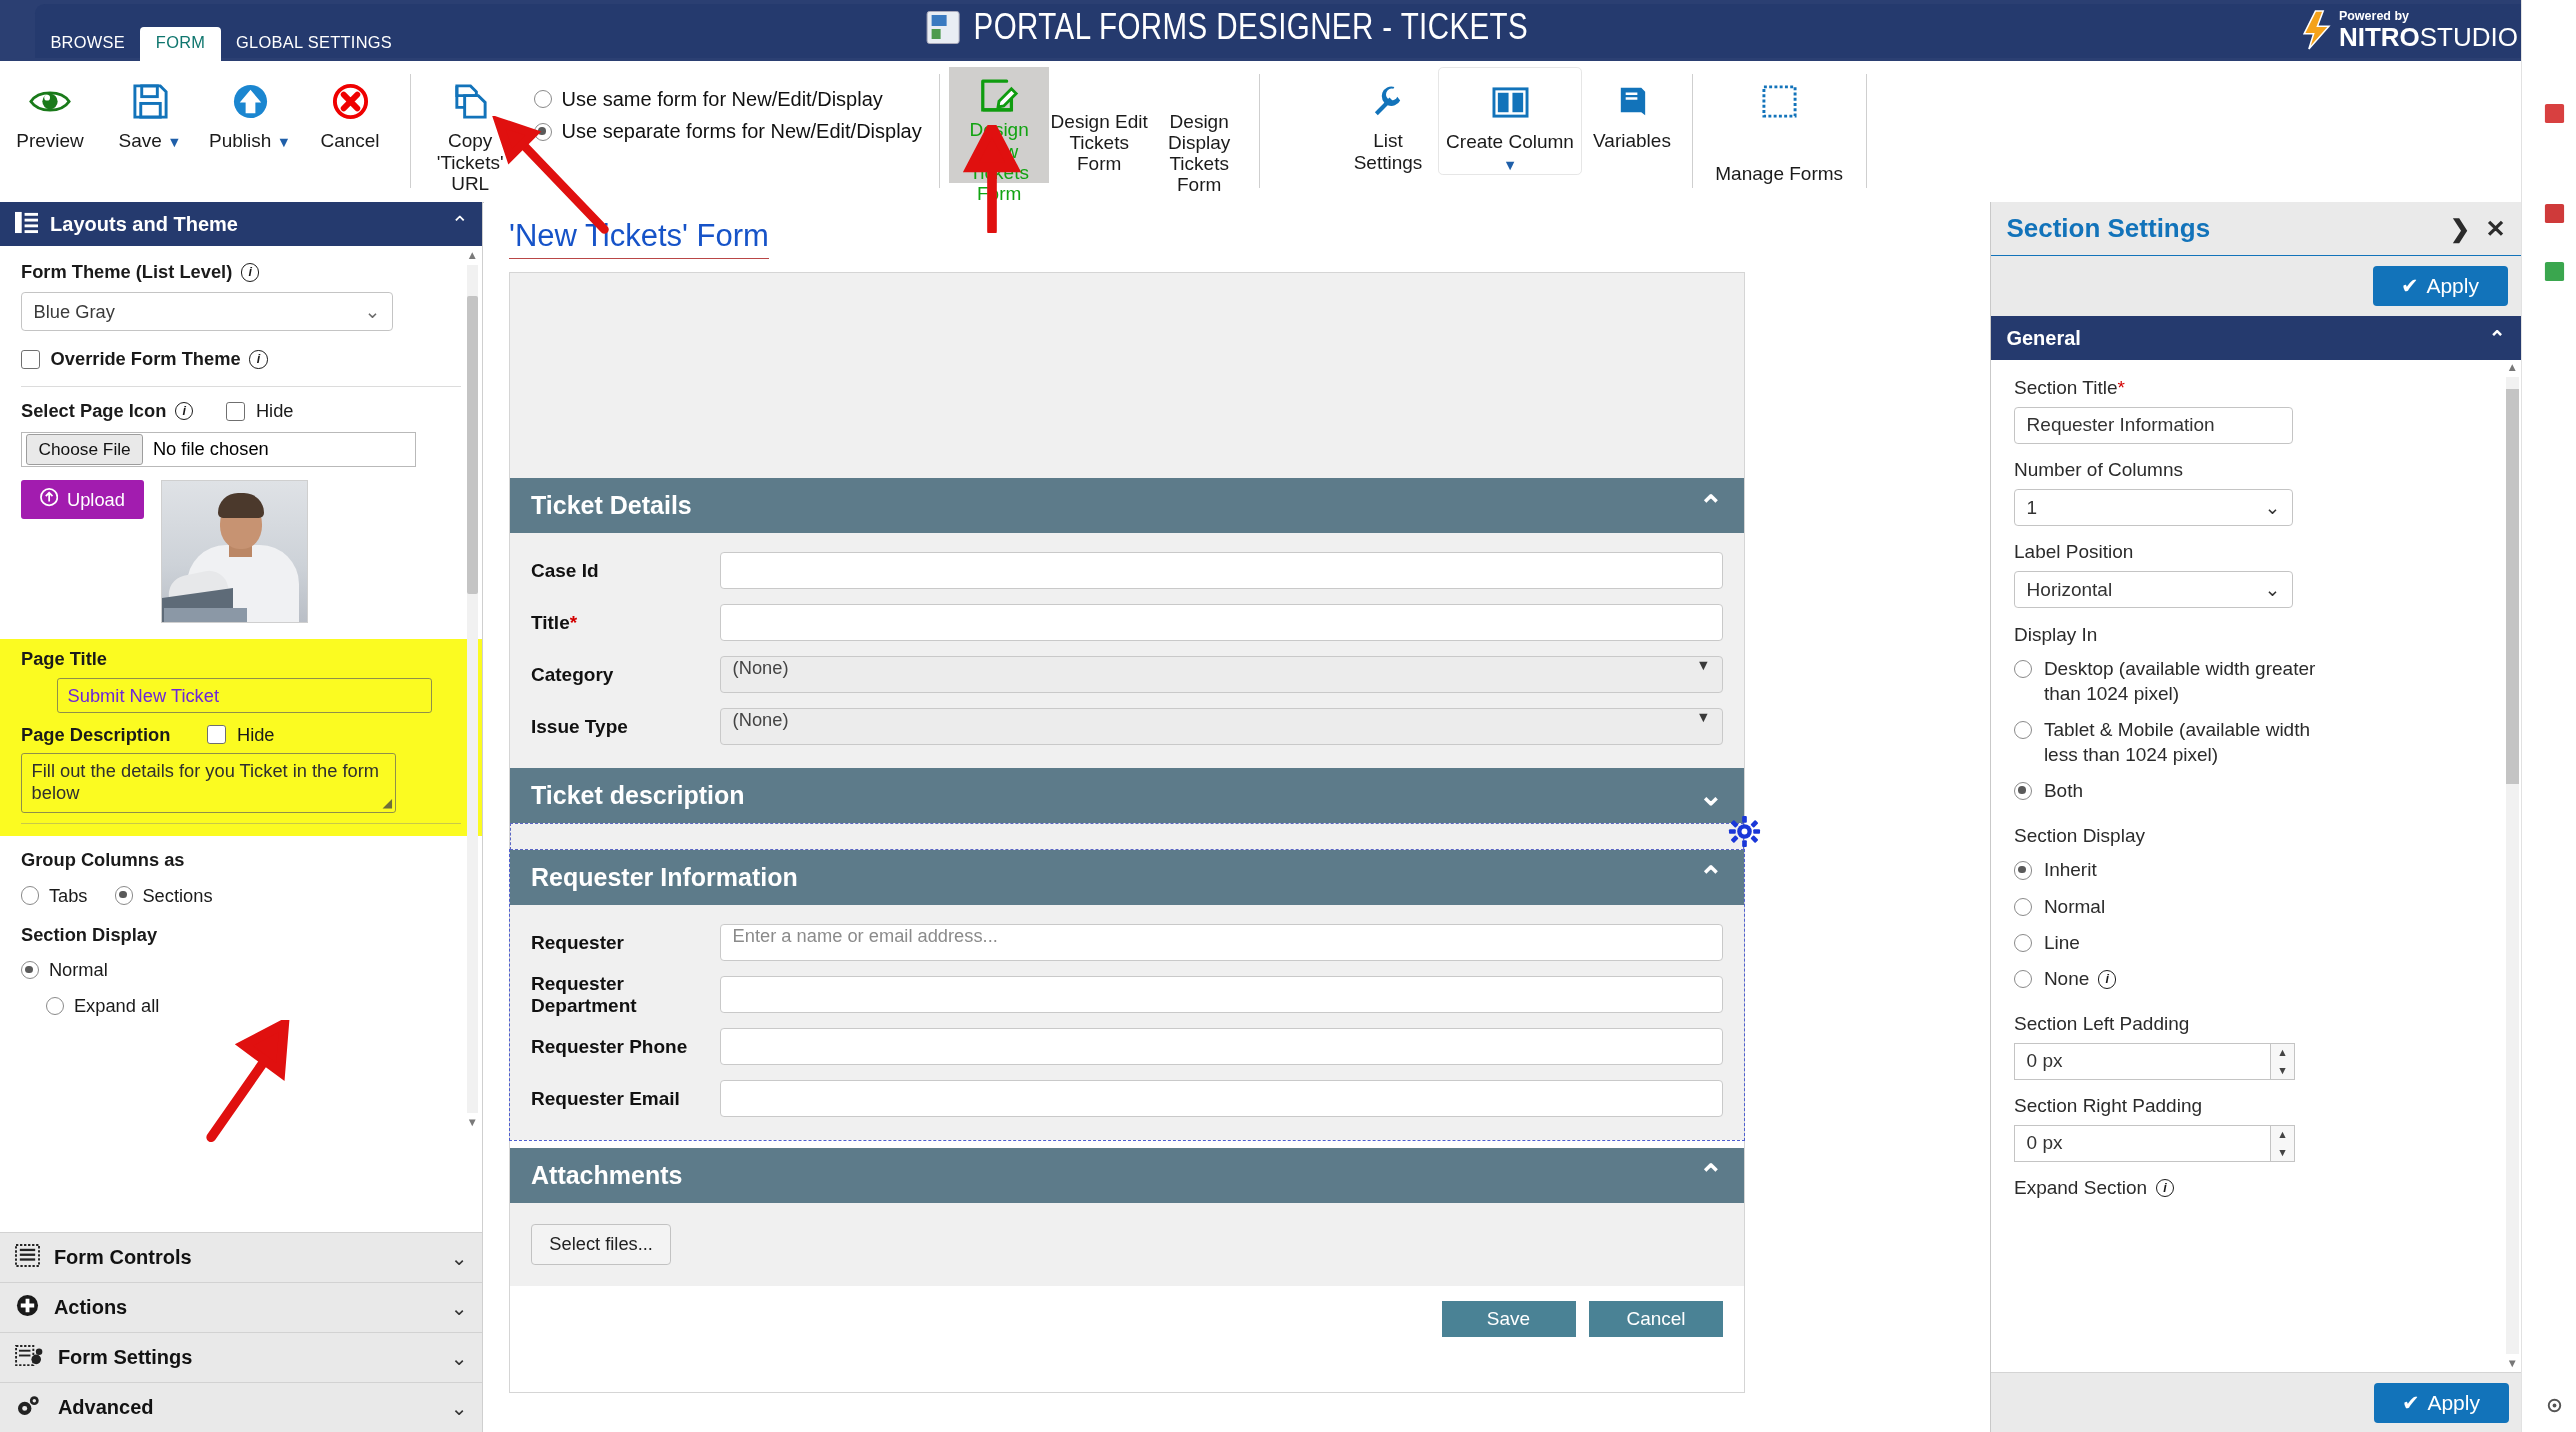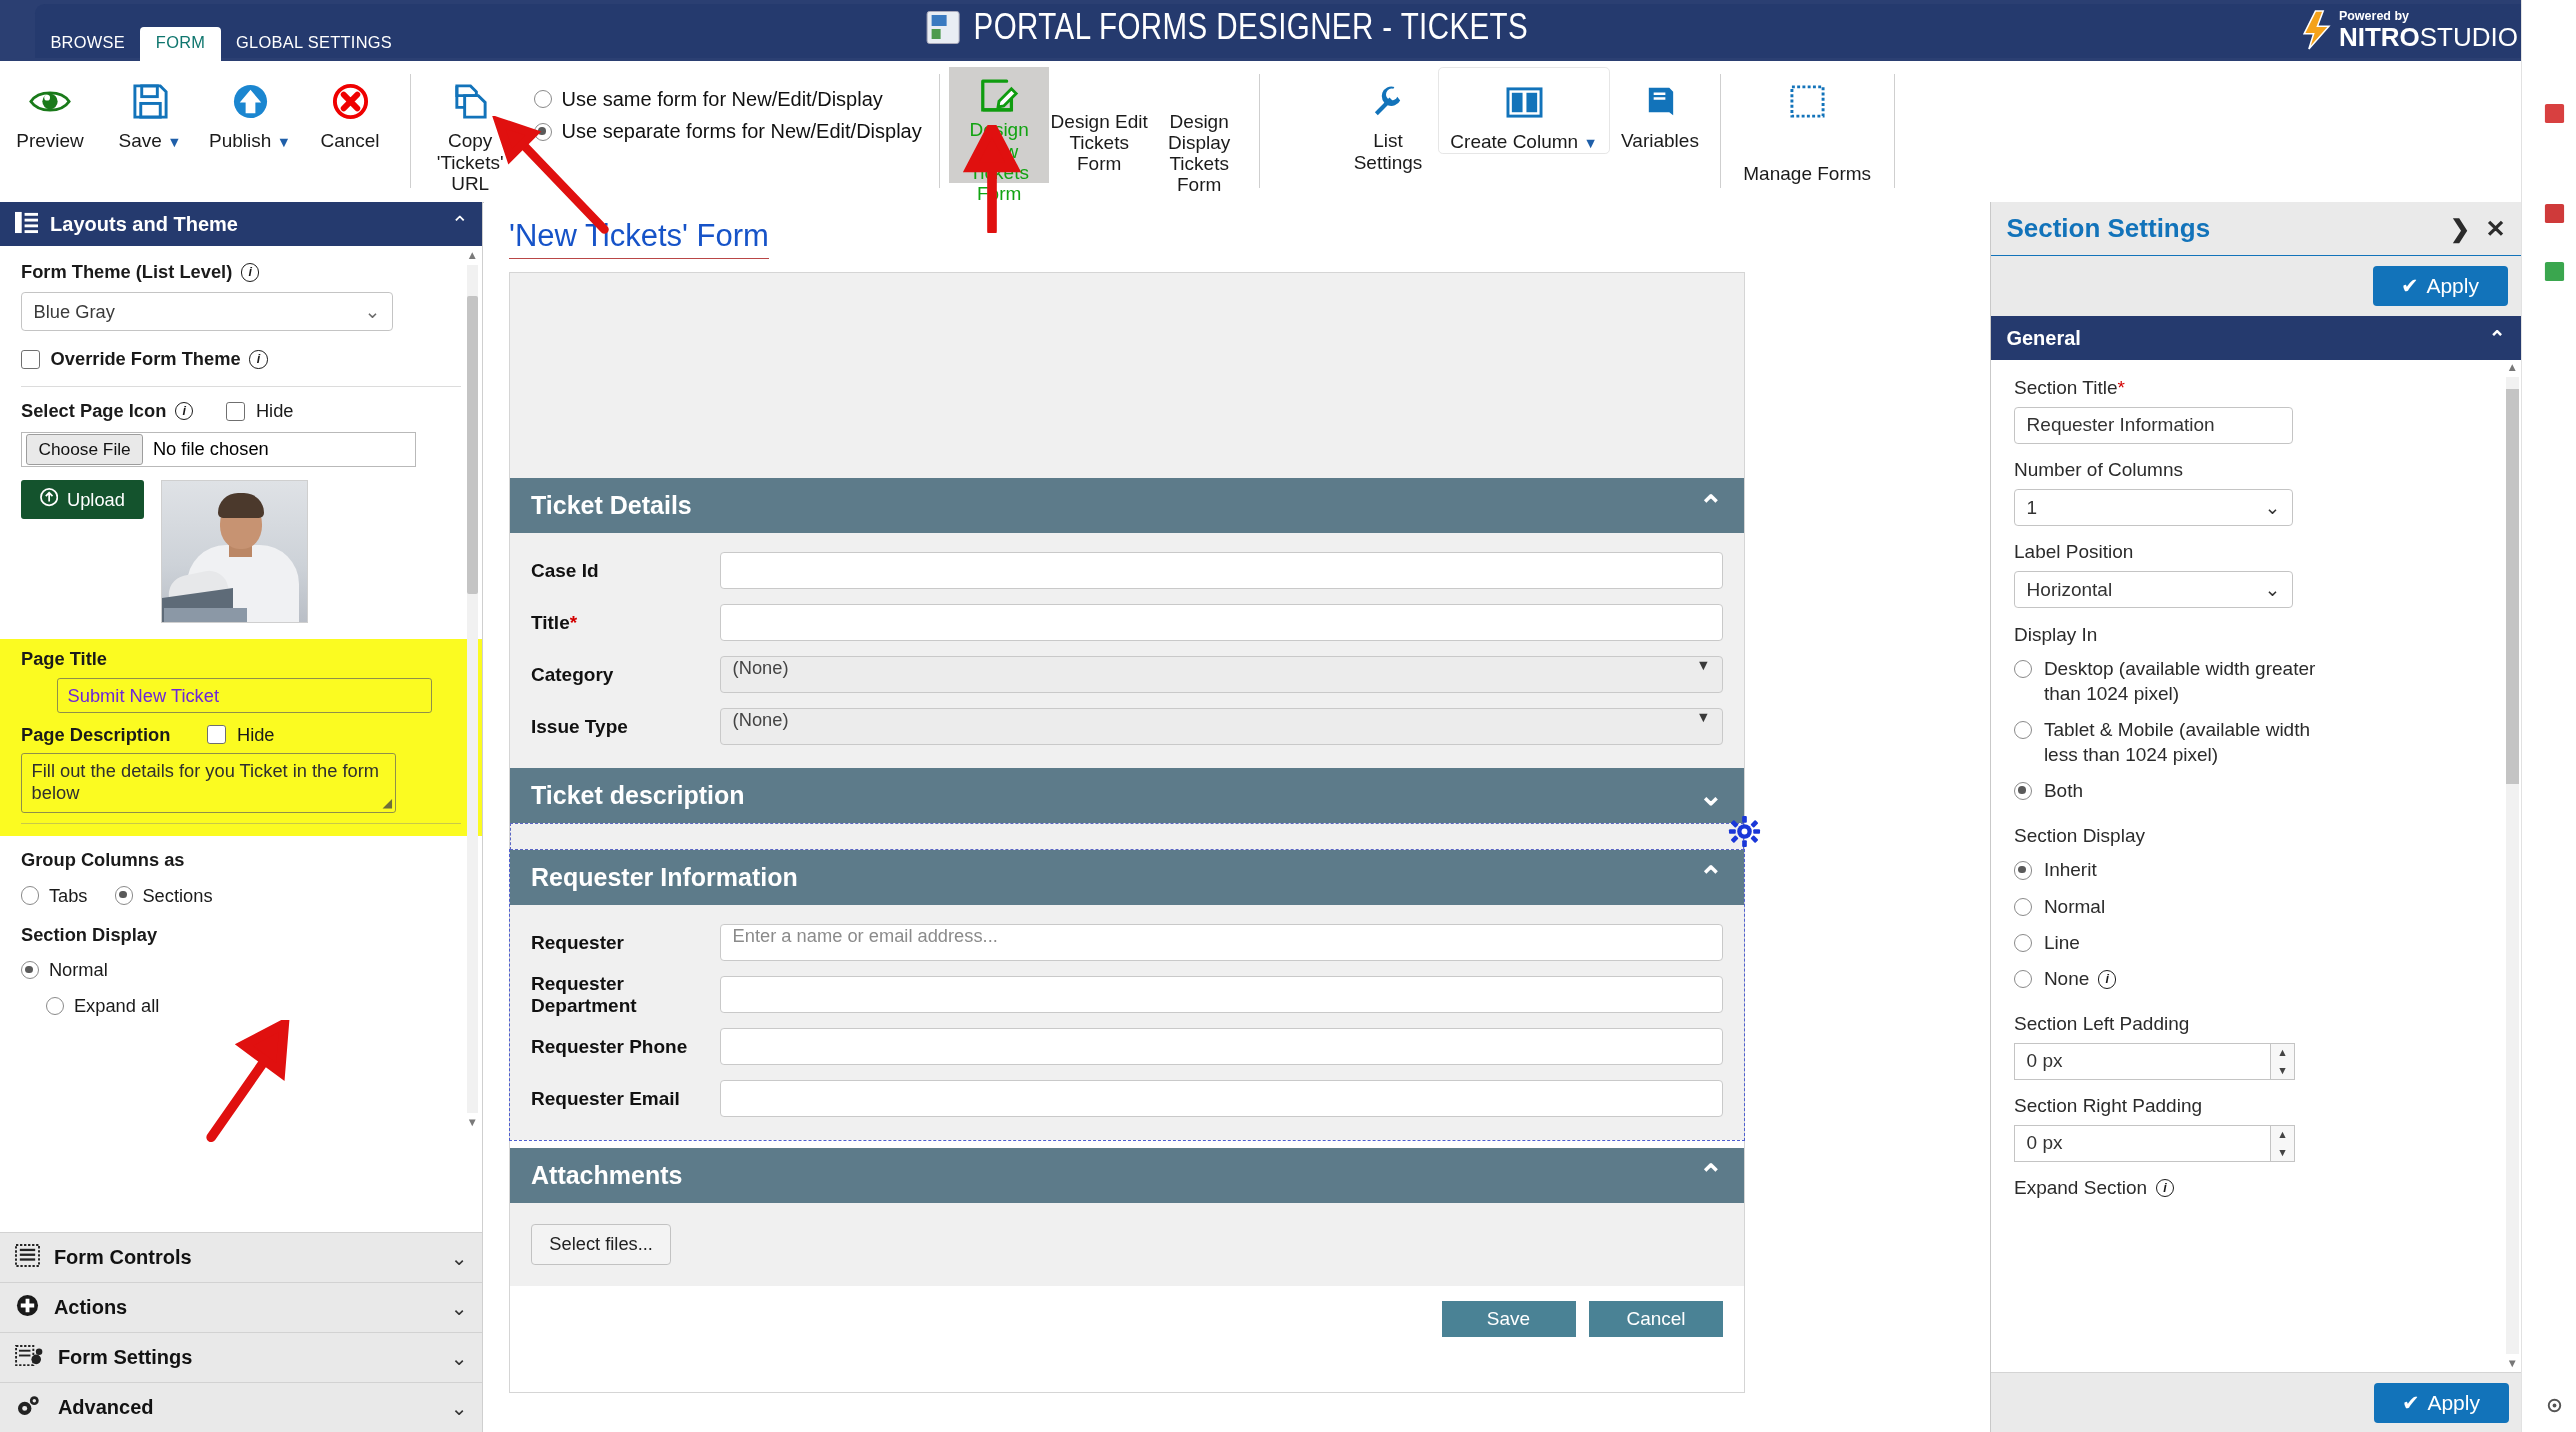--- a/index.html
+++ b/index.html
@@ -145,21 +145,21 @@
     margin-top: 9.6px; width: 395px; height: 35px; border: 1px solid #b9b9b9; background: #fff;
     display: flex; align-items: center; padding: 0 0 0 3.9px; gap: 9.6px;
   }
   .filebtn {
     background: #e9e9e9; border: 1px solid #9d9d9d; border-radius: 2.9px;
     padding: 3.9px 11.6px; font-size: 17.3px; color: #111;
   }
   .filetxt { font-size: 18.3px; color: #000000; }
   .uploadrow { display: flex; gap: 17.3px; margin-top: 13.5px; align-items: flex-start; }
   .uploadbtn {
-    background: #14532d; color: #fff; border-radius: 2.9px; padding: 8.7px 19px;
+    background: #a21caf; color: #fff; border-radius: 2.9px; padding: 8.7px 19px;
     font-size: 18.3px; display: flex; align-items: center; gap: 8.7px; height: 39px;
   }
   .photo {
     width: 147px; height: 143px; border: 1px solid #cfcfcf; overflow: hidden; position: relative;
     background: linear-gradient(#e9eaec, #c9ccd1);
   }
   .photo .sky { position:absolute; inset: 0; background: linear-gradient(#dfe2e6 0%, #cdd2d8 60%, #b9bec6 100%); }
   .photo .head { position:absolute; left: 58px; top: 17.3px; width: 42px; height: 50px; border-radius: 50% 50% 46% 46%; background: #c79372; }
   .photo .hair { position:absolute; left: 56px; top: 11.6px; width: 46px; height: 25px; border-radius: 23px 23px 5.8px 5.8px; background: #4b392c; }
   .photo .body { position:absolute; left: 25px; top: 64px; width: 112px; height: 83px; border-radius: 39px 39px 0 0; background: #f0f1f3; }
@@ -453,21 +453,21 @@
     <div class="rgroup" style="left:1338px;">
       <div class="rbtn">
         <div class="ico">
           <svg width="37" height="37" viewBox="0 0 38 38">
             <path d="M25 4 a10 10 0 1 0 6 14 l-3 -4 a6 6 0 1 1 -4 -8 z" fill="#1273ba"></path>
             <path d="M23 18 L8 33 l-3 -3 L20 15 z" fill="#1273ba"></path>
           </svg>
         </div>
         <div class="lbl">List Settings</div>
       </div>
-      <div class="rbtn outline" style="width:172px;">
+      <div class="rbtn outline" style="width:144px;">
         <div class="ico">
           <svg width="39" height="35" viewBox="0 0 40 36">
             <rect x="3" y="4" width="34" height="28" fill="none" stroke="#1273ba" stroke-width="3"></rect>
             <rect x="7" y="8" width="11" height="20" fill="#1273ba"></rect>
             <rect x="22" y="8" width="11" height="20" fill="#1273ba"></rect>
           </svg>
         </div>
         <div class="lbl"><span>Create Column</span> <span class="caret">▼</span></div>
       </div>
       <div class="rbtn">

